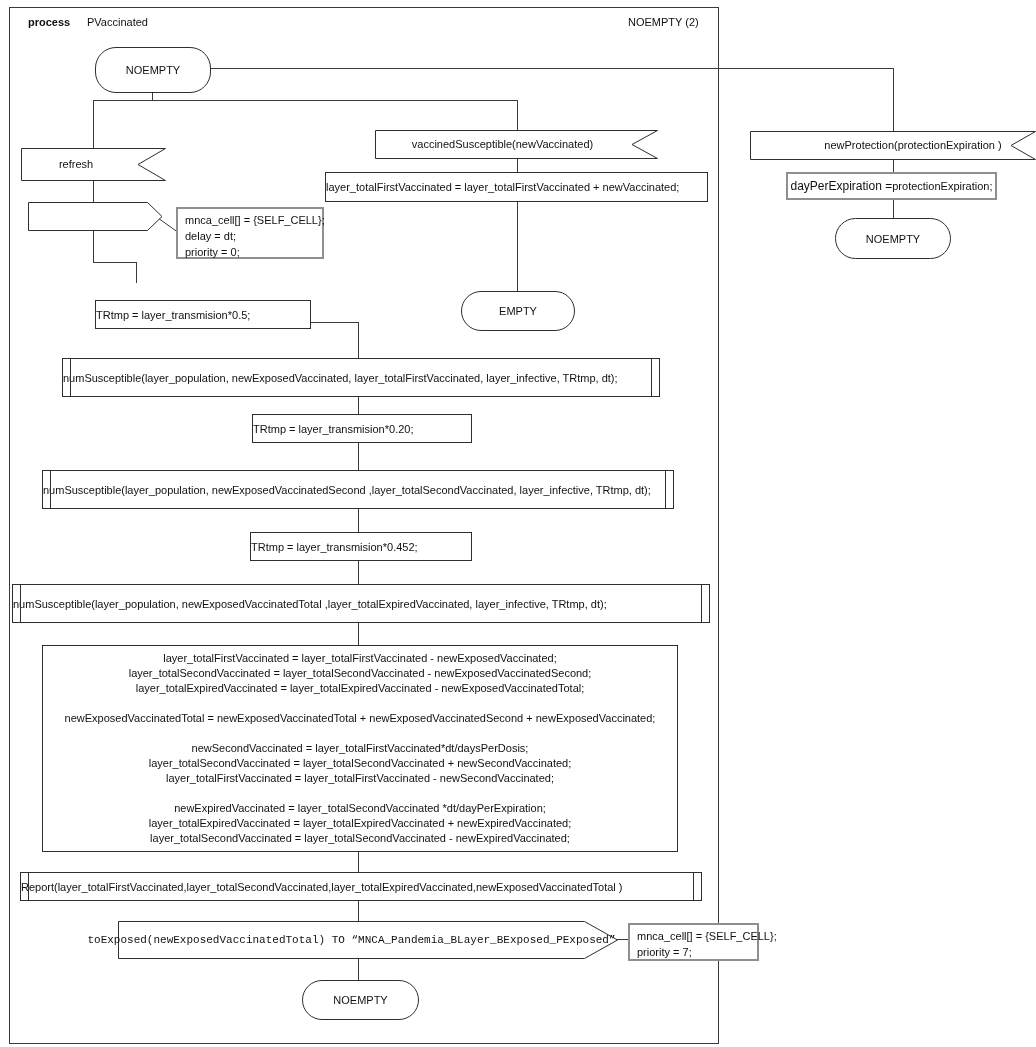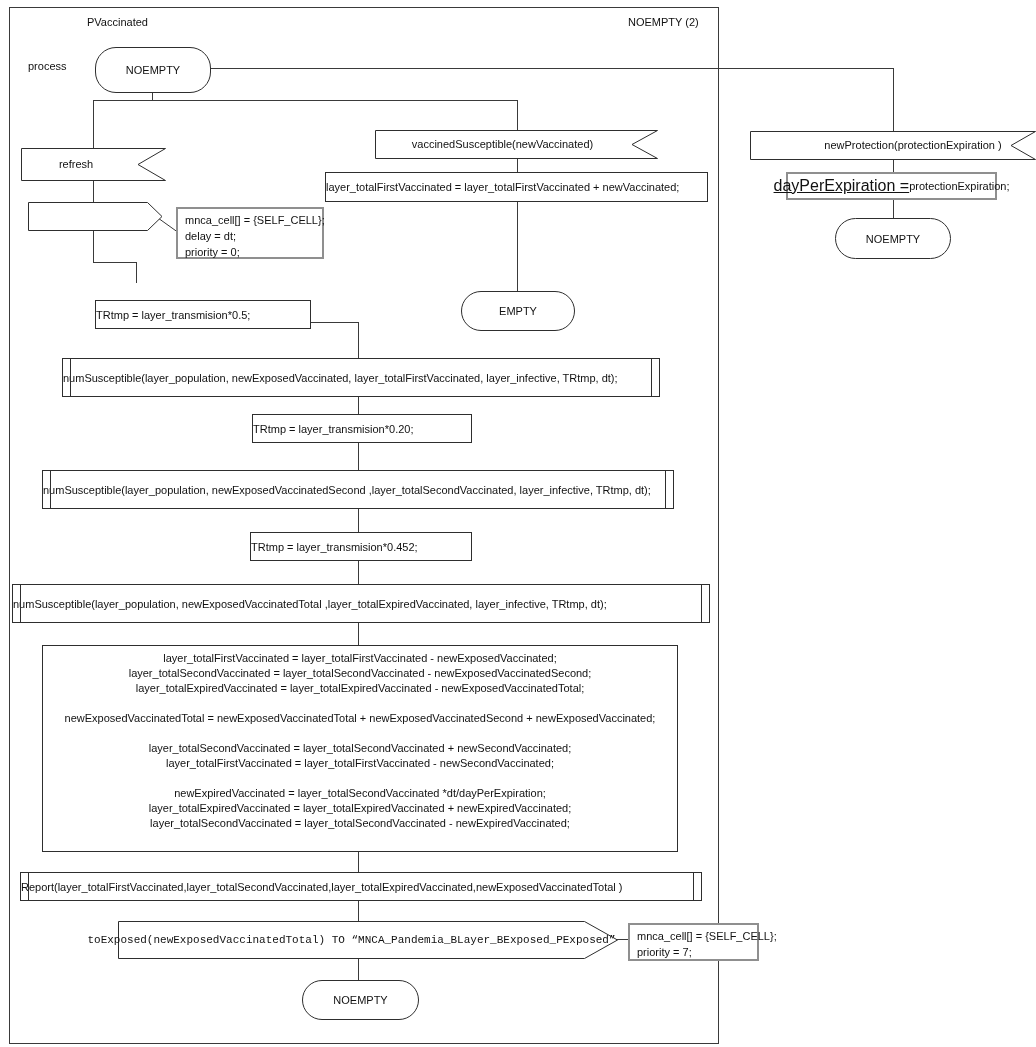--- a/index.html
+++ b/index.html
@@ -32,23 +32,23 @@
   svg.shape polygon{fill:#fff;stroke:#2e2e2e;stroke-width:1;}
   .shape-label{
     position:absolute;z-index:2;display:flex;align-items:center;justify-content:center;
     font-size:11px;white-space:nowrap;pointer-events:none;
   }
   .bigbox{
     position:absolute;background:#fff;border:1px solid #2e2e2e;z-index:2;
     font-size:11px;text-align:center;padding-top:5px;
   }
   .bigbox div{height:15px;line-height:15px;white-space:nowrap;}
-  .mixA{font-size:16px;text-decoration:underline;}
+  .mixA{font-size:12px;}
   .mixB{font-size:11px;}
-  .bold{font-weight:normal;margin-top:44px;}
+  .bold{font-weight:bold;}
 </style>
 </head>
 <body>
 
 <div id="canvas">
 
   <div class="procrect" style="left:9px;top:7px;width:708px;height:1035px;"></div>
 
   <div class="lbl bold" style="left:28px;top:16px;">process</div>
   <div class="lbl" style="left:87px;top:16px;">PVaccinated</div>
@@ -161,20 +161,21 @@
     <span class="bar-r"></span>
   </div>
 
   <div class="bigbox" style="left:42px;top:645px;width:634px;height:200px;">
     <div>layer_totalFirstVaccinated = layer_totalFirstVaccinated - newExposedVaccinated;</div>
     <div>layer_totalSecondVaccinated = layer_totalSecondVaccinated - newExposedVaccinatedSecond;</div>
     <div>layer_totalExpiredVaccinated = layer_totalExpiredVaccinated - newExposedVaccinatedTotal;</div>
     <div></div>
     <div>newExposedVaccinatedTotal = newExposedVaccinatedTotal + newExposedVaccinatedSecond  + newExposedVaccinated;</div>
     <div></div>
+    <div>newSecondVaccinated = layer_totalFirstVaccinated*dt/daysPerDosis;</div>
     <div>layer_totalSecondVaccinated = layer_totalSecondVaccinated + newSecondVaccinated;</div>
     <div>layer_totalFirstVaccinated = layer_totalFirstVaccinated - newSecondVaccinated;</div>
     <div></div>
     <div>newExpiredVaccinated = layer_totalSecondVaccinated *dt/dayPerExpiration;</div>
     <div>layer_totalExpiredVaccinated = layer_totalExpiredVaccinated + newExpiredVaccinated;</div>
     <div>layer_totalSecondVaccinated = layer_totalSecondVaccinated - newExpiredVaccinated;</div>
   </div>
 
   <div class="box predef" style="left:20px;top:872px;width:680px;height:27px;">
     <span class="bar-l"></span>

